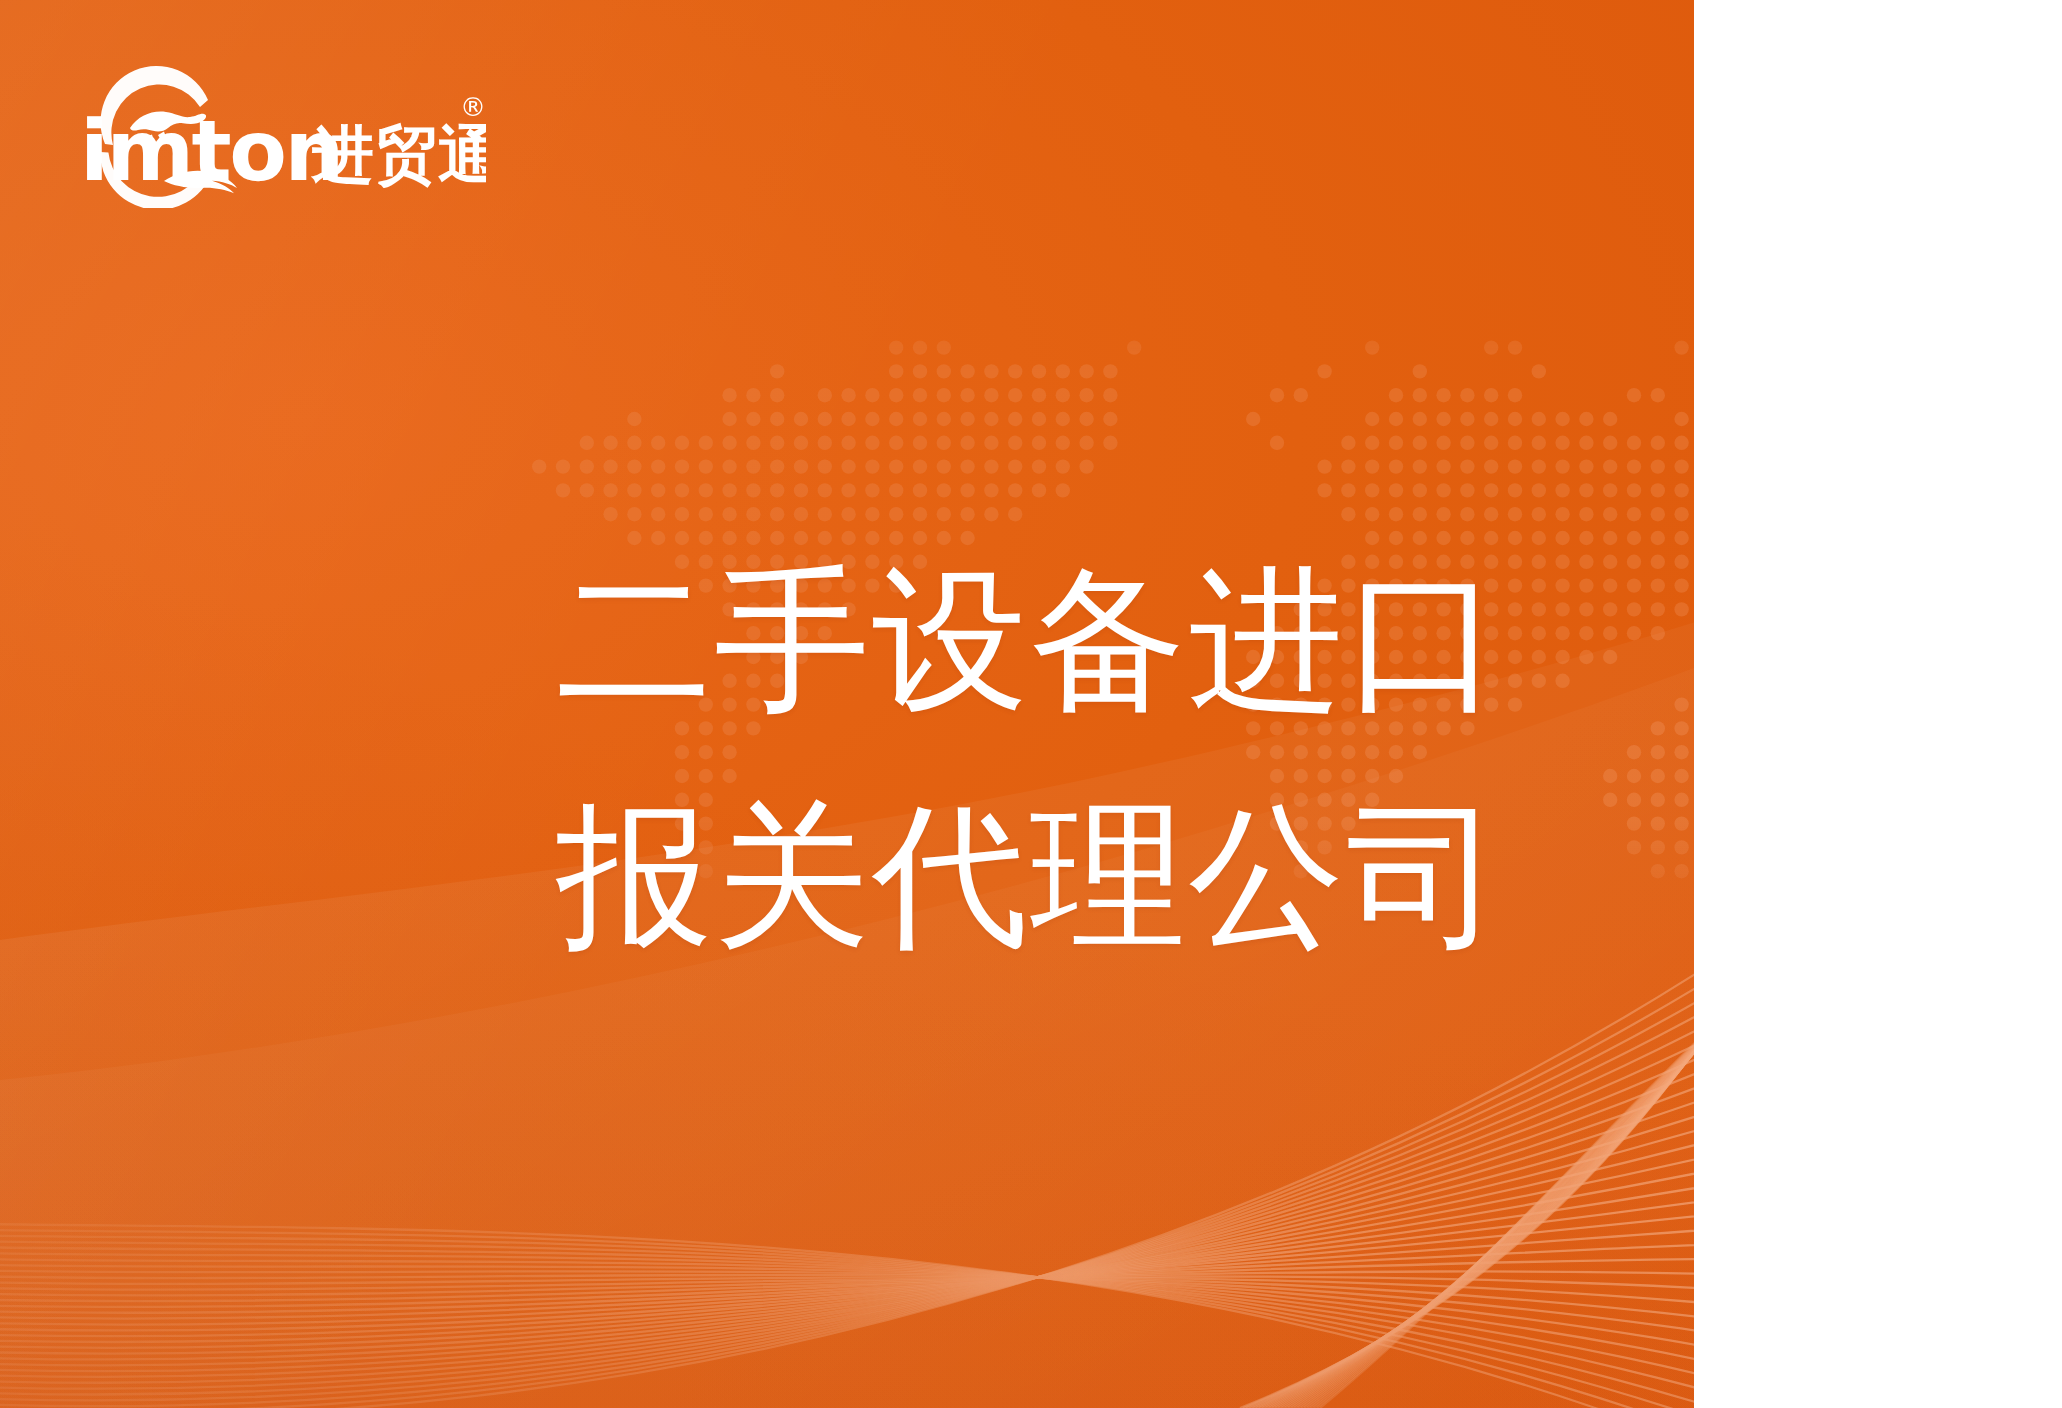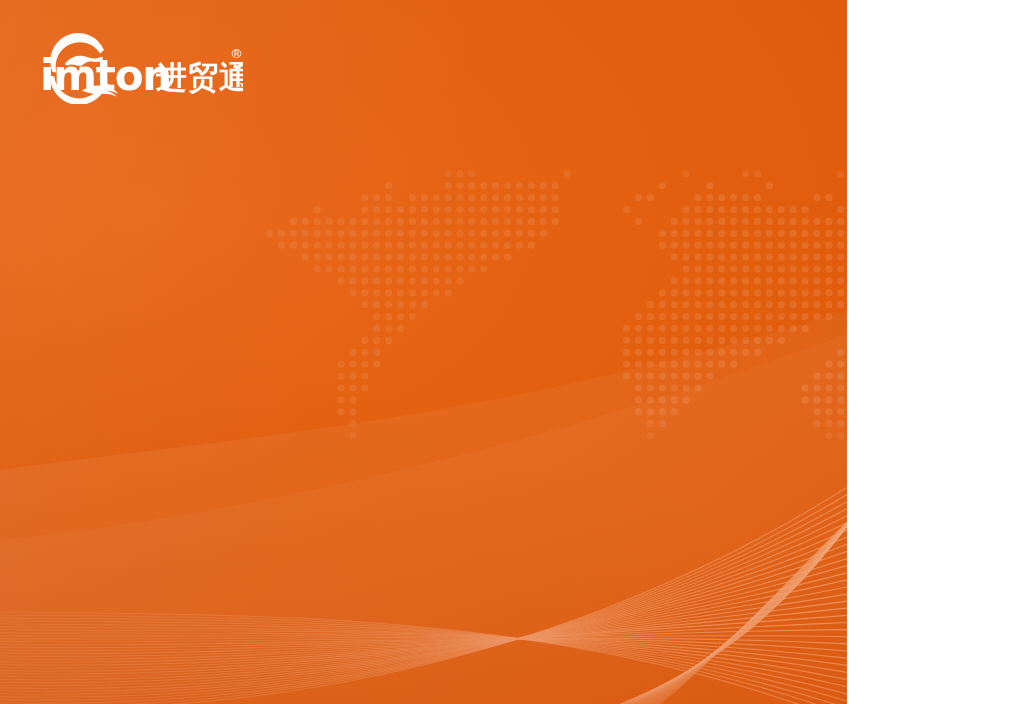--- a/index.html
+++ b/index.html
@@ -761,14 +761,18 @@
       <g fill="#ffffff">
         <text x="118" y="60" font-family="'DejaVu Sans','Liberation Sans',sans-serif" font-size="31" font-weight="700" letter-spacing="0.5">进贸通</text>
       </g>
 
       <g fill="#ffffff">
         <text x="192" y="30" font-family="'DejaVu Sans','Liberation Sans',sans-serif" font-size="13">®</text>
       </g>
     </svg>
   </div>
 
+  <div class="headline">
+    <div class="headline-line">二手设备进口</div>
+    <div class="headline-line">报关代理公司</div>
+  </div>
 
 </div>
 
 </body></html>

